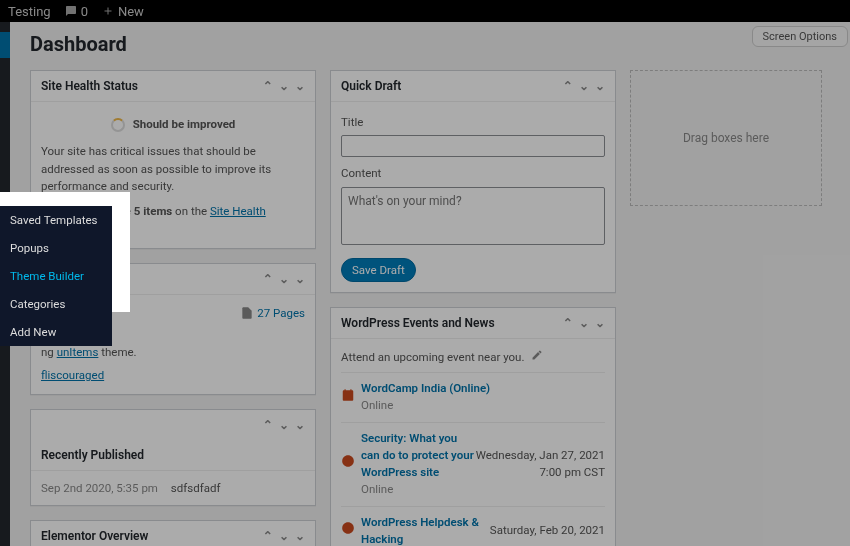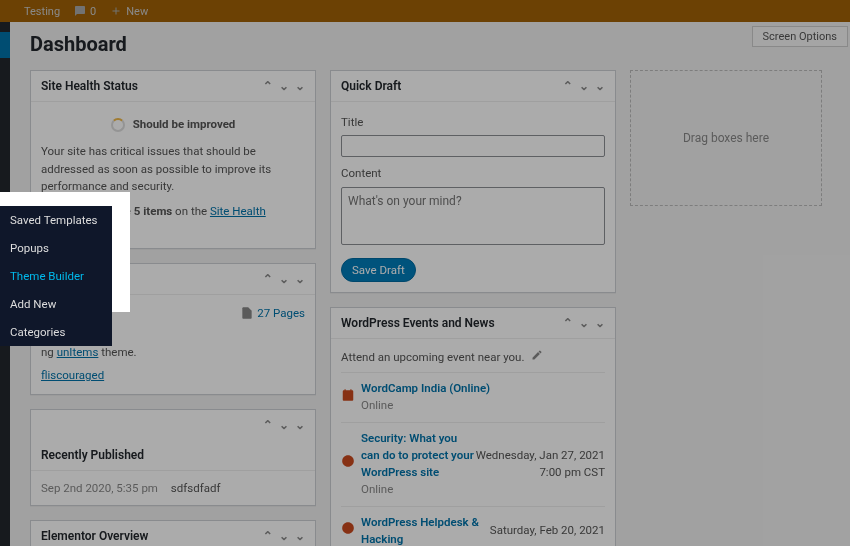--- a/index.html
+++ b/index.html
@@ -1,24 +1,24 @@
 <!DOCTYPE html>
 <html><head>
 <meta charset="utf-8">
 <style>
   *{box-sizing:border-box;margin:0;padding:0;font-family:-apple-system,BlinkMacSystemFont,"Segoe UI",Roboto,sans-serif}
   body{width:850px;height:546px;background:#f1f1f1;font-size:12px;color:#444;overflow:hidden;position:relative}
-  .topbar{height:22px;background:#a16207;color:#ccc;display:flex;align-items:center;padding:0 24px;font-size:11px}
+  .topbar{height:22px;background:#000000;color:#ccc;display:flex;align-items:center;padding:0 8px;font-size:13px}
   .topbar .tb-item{margin-right:14px;display:flex;align-items:center;gap:4px}
   .topbar svg{width:12px;height:12px;fill:#aaa}
   .leftbar{position:absolute;left:0;top:22px;bottom:0;width:10px;background:#23282d}
   .leftbar .marker{width:10px;height:26px;background:#0073aa;margin-top:10px}
   .content{position:absolute;left:20px;right:0;top:22px;bottom:0;padding:0 10px;overflow:hidden}
   h1.page-title{font-size:20px;font-weight:700;color:#23282d;padding:10px 0 14px 0}
-  .screen-options{position:absolute;right:2px;top:4px;background:#f7f7f7;border:1px solid #ccc;border-radius:0;padding:3px 10px;font-size:11px;color:#555}
+  .screen-options{position:absolute;right:2px;top:4px;background:#f7f7f7;border:1px solid #ccc;border-radius:6px;padding:3px 10px;font-size:11px;color:#555}
   .cols{display:flex;gap:14px;align-items:flex-start}
   .col{flex:0 0 auto}
   .col1{width:286px}
   .col2{width:286px}
   .col3{width:192px}
   .postbox{background:#fff;border:1px solid #ccd0d4;box-shadow:0 1px 1px rgba(0,0,0,.04);margin-bottom:14px}
   .handle{display:flex;justify-content:space-between;padding:8px 10px;border-bottom:1px solid #eee;font-size:12px;font-weight:600;color:#23282d}
   .handle .ctrls{display:flex;gap:6px;color:#888}
   .handle .ctrls span{cursor:pointer;font-size:12px}
   .inside{padding:10px 10px;font-size:11.5px;color:#555;line-height:1.5}
@@ -246,16 +246,16 @@
 </div>
 
 <div class="overlay"></div>
 
 <div class="flyout-wrap">
   <div class="flyout-light"></div>
   <div class="flyout" id="flyout">
       <div class="fi">Saved Templates</div>
       <div class="fi">Popups</div>
       <div class="fi active">Theme Builder</div>
+      <div class="fi">Categories</div>
       <div class="fi">Add New</div>
-      <div class="fi">Categories</div>
     </div>
 </div>
 
 </body></html>

